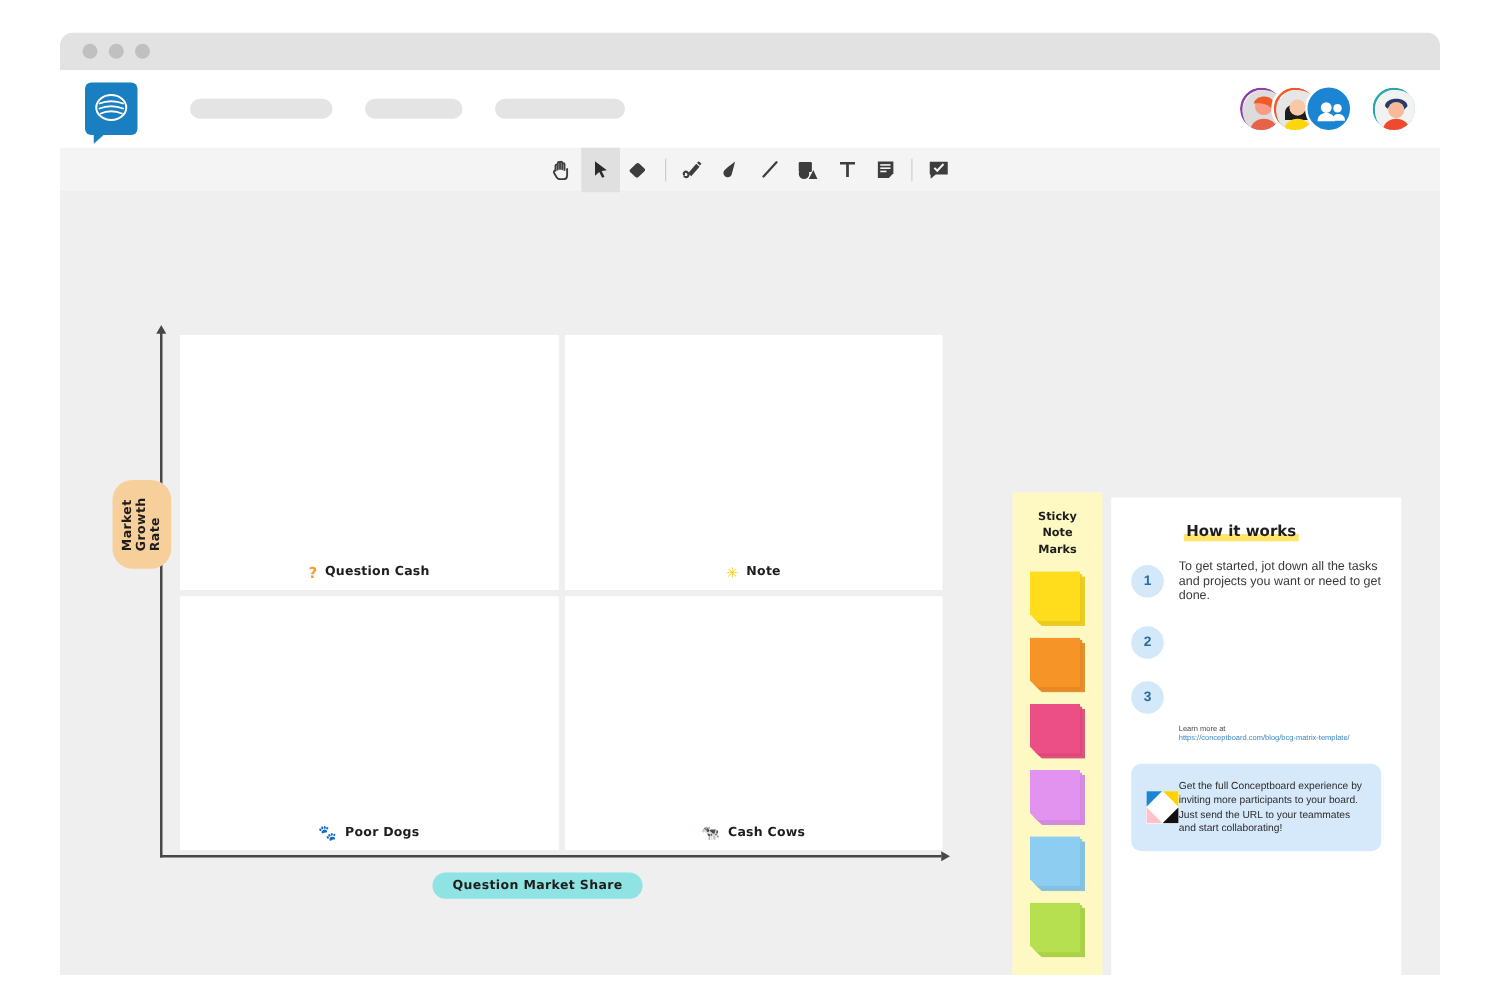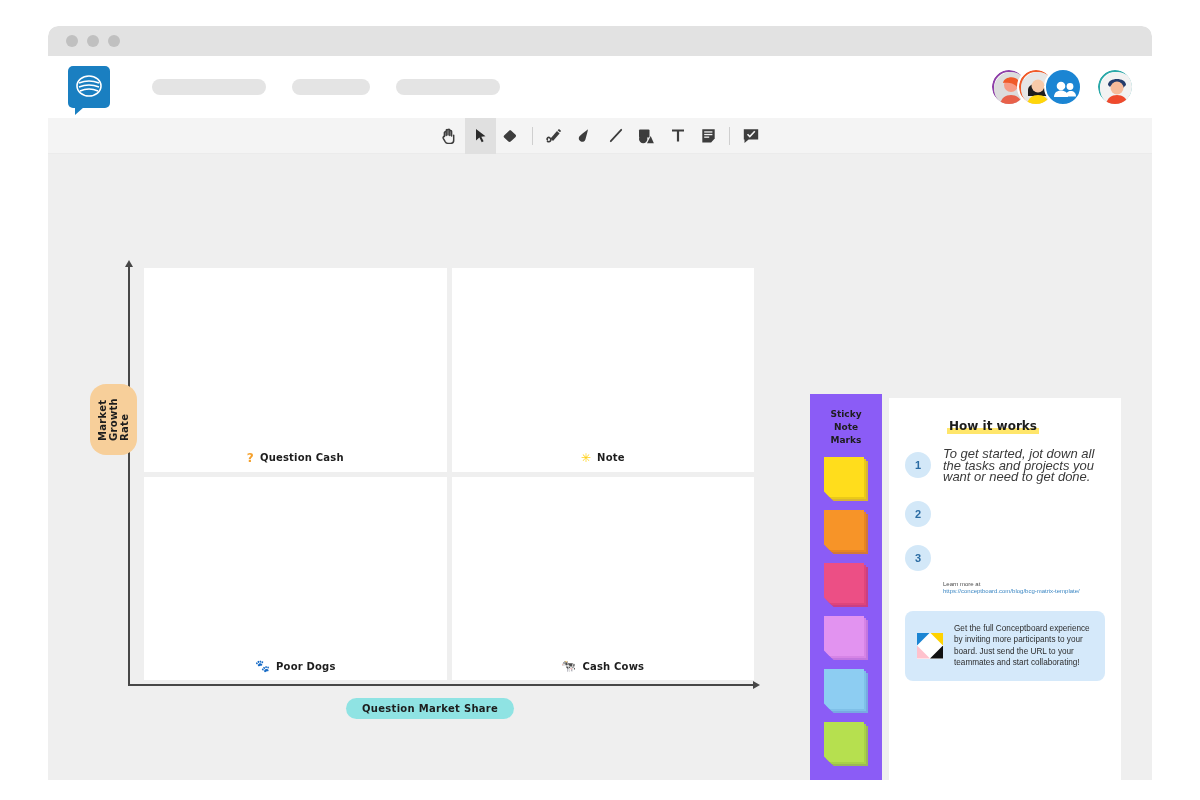--- a/index.html
+++ b/index.html
@@ -170,21 +170,21 @@
     letter-spacing: .2px;
     display: flex; align-items: center; justify-content: center; gap: 6px;
   }
   .qicon { font-size: 12px; line-height: 1; }
 
   
   .stash {
     position: absolute;
     left: 762px; top: 240px;
     width: 72px; height: 406px;
-    background: #8b5cf6;
+    background: #fef9c3;
     display: flex; flex-direction: column; align-items: center;
     padding-top: 14px;
   }
   .stash-title {
     font-size: 9px; font-weight: bold; text-align: center;
     color: #1d1d1d; line-height: 13px;
     font-family: "DejaVu Sans", sans-serif;
   }
   .stacks { margin-top: 10px; display: flex; flex-direction: column; gap: 9px; }
   .stack { position: relative; width: 44px; height: 44px; }
@@ -233,30 +233,30 @@
   .step { display: flex; gap: 12px; margin-bottom: 14px; }
   .step-num {
     flex: 0 0 auto;
     width: 26px; height: 26px; border-radius: 50%;
     background: #d3e8f8;
     color: #2b6ca3;
     font-size: 11px; font-weight: bold;
     display: flex; align-items: center; justify-content: center;
     margin-top: 4px;
   }
-  .step-text { font-size: 13px; line-height: 11.5px; color: #3a3a3a; font-style: italic; }
+  .step-text { font-size: 10px; line-height: 11.5px; color: #3a3a3a; }
   .learn { margin-left: 38px; margin-top: -4px; }
   .learn-label { font-size: 6px; color: #4a4a4a; }
   .learn-url { font-size: 6px; color: #3d88c4; line-height: 8px; word-break: break-all; }
   .callout {
     margin-top: 16px;
     background: #d5e9fa;
     border-radius: 8px;
     padding: 12px 12px;
-    display: flex; gap: 11px; align-items: center;
+    display: flex; align-items: center;
   }
   .cb-icon {
     flex: 0 0 auto;
     width: 26px; height: 26px;
     position: relative;
     background: #ffffff;
   }
   .cb-icon .c { position: absolute; width: 13px; height: 13px; }
   .cb-icon .tl { left: 0; top: 0; background: #1b85d3; clip-path: polygon(0 0, 100% 0, 0 100%); }
   .cb-icon .tr { right: 0; top: 0; background: #ffd200; clip-path: polygon(100% 0, 100% 100%, 0 0); }

